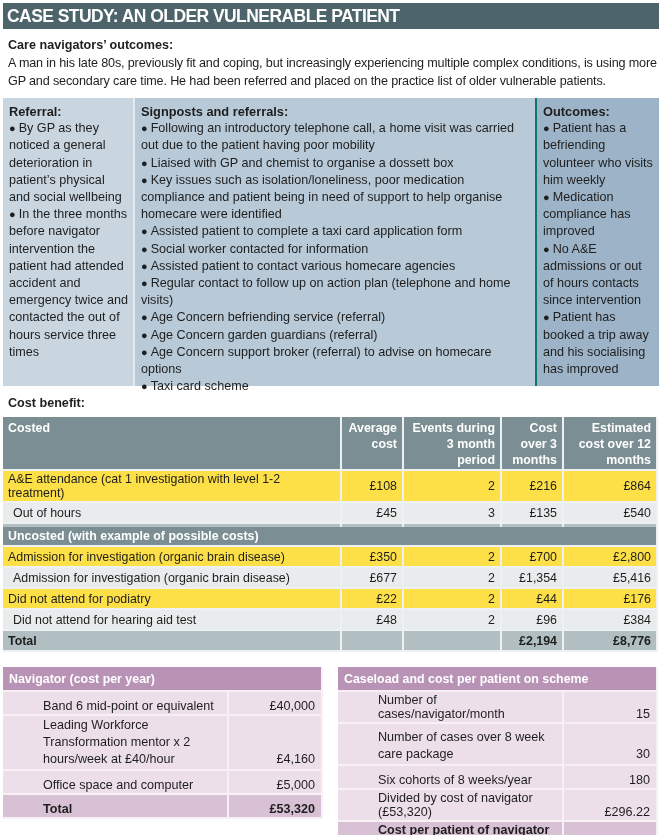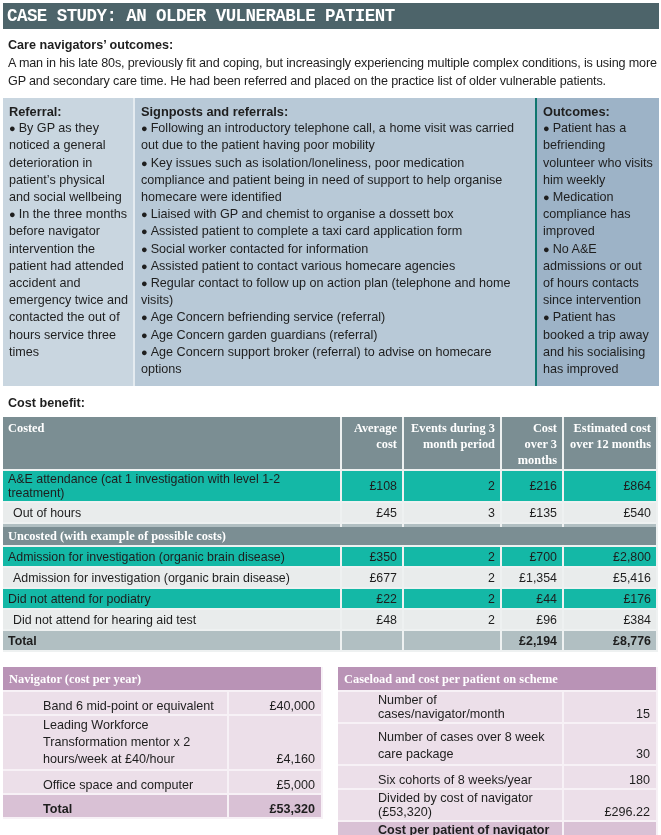--- a/index.html
+++ b/index.html
@@ -2,21 +2,21 @@
 <html><head>
   <meta charset="utf-8">
   <style>
     * { box-sizing: border-box; margin: 0; padding: 0; }
     html, body { width: 661px; height: 835px; background: #ffffff; overflow: hidden; }
     body { font-family: "Liberation Sans", "DejaVu Sans", sans-serif; color: #1e1e1e; position: relative; }
 
     .title-bar {
       position: absolute; left: 3px; top: 3px; width: 656px; height: 26px;
       background: #4d646a; color: #ffffff;
-      font-family: Liberation Mono, monospace; font-weight: bold; font-size: 19px;
+      font-family: Liberation Sans, sans-serif; font-weight: bold; font-size: 19px;
       line-height: 26px; padding-left: 4px; letter-spacing: -0.6px; transform-origin: left;
     }
     .title-bar span { display: inline-block; transform: scaleX(0.92); transform-origin: left; }
 
     .intro { position: absolute; left: 8px; top: 36px; width: 650px; font-size: 12.6px; line-height: 18px; }
     .intro .intro-heading { font-weight: bold; display: block; }
     .intro .intro-text { display: block; letter-spacing: -0.15px; }
 
     .panels { position: absolute; left: 3px; top: 98px; width: 656px; height: 288px; display: flex; }
     .panel { padding: 5px 5px 0 6px; font-size: 12.6px; line-height: 17.2px; }
@@ -29,25 +29,25 @@
 
     .cost-benefit-label { position: absolute; left: 8px; top: 396px; font-size: 12.6px; font-weight: bold; }
 
     table { border-collapse: collapse; font-size: 12.4px; }
     .costed-table { position: absolute; left: 3px; top: 417px; width: 655px; }
     .uncosted-table { position: absolute; left: 3px; top: 527px; width: 655px; }
     .costed-table td, .costed-table th, .uncosted-table td, .uncosted-table th {
       padding: 1px 5px; border-right: 2px solid #eef1f1; border-bottom: 2px solid #eef1f1;
       height: 21px; vertical-align: middle;
     }
-    th { background: #7b8e93; color: #ffffff; font-weight: bold; text-align: right; line-height: 16px; vertical-align: top !important; font-family: Liberation Serif, serif; }
+    th { background: #7b8e93; color: #ffffff; font-weight: bold; text-align: right; line-height: 16px; vertical-align: top !important; }
     th.left { text-align: left; }
     .costed-table th { height: 38px; padding-top: 3px; }
     .uncosted-table th { height: 18px; text-align: left; }
-    td { background: #14b8a6; text-align: right; }
+    td { background: #fde047; text-align: right; }
     td.left { text-align: left; }
     tr.total td { background: #b1bfc2; font-weight: bold; }
     tr.alt td { background: #e9ecec; padding-left: 10px; }
 
     .nav-table { position: absolute; left: 3px; top: 667px; width: 320px; }
     .case-table { position: absolute; left: 338px; top: 667px; width: 320px; }
     .nav-table td, .nav-table th, .case-table td, .case-table th {
       border-bottom: 2px solid #f7f1f6; border-right: 2px solid #f7f1f6; padding: 1px 6px; vertical-align: bottom;
     }
     .nav-table th, .case-table th { background: #b993b6; height: 24px; text-align: left; vertical-align: middle !important; }
@@ -70,29 +70,30 @@
     <h3>Referral:</h3>
     <div>
         <span class="item"><span class="bullet">●</span><span>By GP as they noticed a general deterioration in patient’s physical and social wellbeing</span></span>
         <span class="item"><span class="bullet">●</span><span>In the three months before navigator intervention the patient had attended accident and emergency twice and contacted the out of hours service three times</span></span>
       </div>
   </div>
   <div class="panel signposts">
     <h3>Signposts and referrals:</h3>
     <div>
         <span class="item"><span class="bullet">●</span><span>Following an introductory telephone call, a home visit was carried out due to the patient having poor mobility</span></span>
+        <span class="item"><span class="bullet">●</span><span>Liaised with GP and chemist to organise a dossett box</span></span>
         <span class="item"><span class="bullet">●</span><span>Key issues such as isolation/loneliness, poor medication compliance and patient being in need of support to help organise homecare were identified</span></span>
-        <span class="item"><span class="bullet">●</span><span>Liaised with GP and chemist to organise a dossett box</span></span>
         <span class="item"><span class="bullet">●</span><span>Assisted patient to complete a taxi card application form</span></span>
         <span class="item"><span class="bullet">●</span><span>Social worker contacted for information</span></span>
         <span class="item"><span class="bullet">●</span><span>Assisted patient to contact various homecare agencies</span></span>
         <span class="item"><span class="bullet">●</span><span>Regular contact to follow up on action plan (telephone and home visits)</span></span>
         <span class="item"><span class="bullet">●</span><span>Age Concern befriending service (referral)</span></span>
         <span class="item"><span class="bullet">●</span><span>Age Concern garden guardians (referral)</span></span>
         <span class="item"><span class="bullet">●</span><span>Age Concern support broker (referral) to advise on homecare options</span></span>
+        <span class="item"><span class="bullet">●</span><span>Taxi card scheme</span></span>
       </div>
   </div>
   <div class="panel outcomes">
     <h3>Outcomes:</h3>
     <div>
         <span class="item"><span class="bullet">●</span><span>Patient has a befriending volunteer who visits him weekly</span></span>
         <span class="item"><span class="bullet">●</span><span>Medication compliance has improved</span></span>
         <span class="item"><span class="bullet">●</span><span>No A&amp;E admissions or out of hours contacts since intervention</span></span>
         <span class="item"><span class="bullet">●</span><span>Patient has booked a trip away and his socialising has improved</span></span>
       </div>

